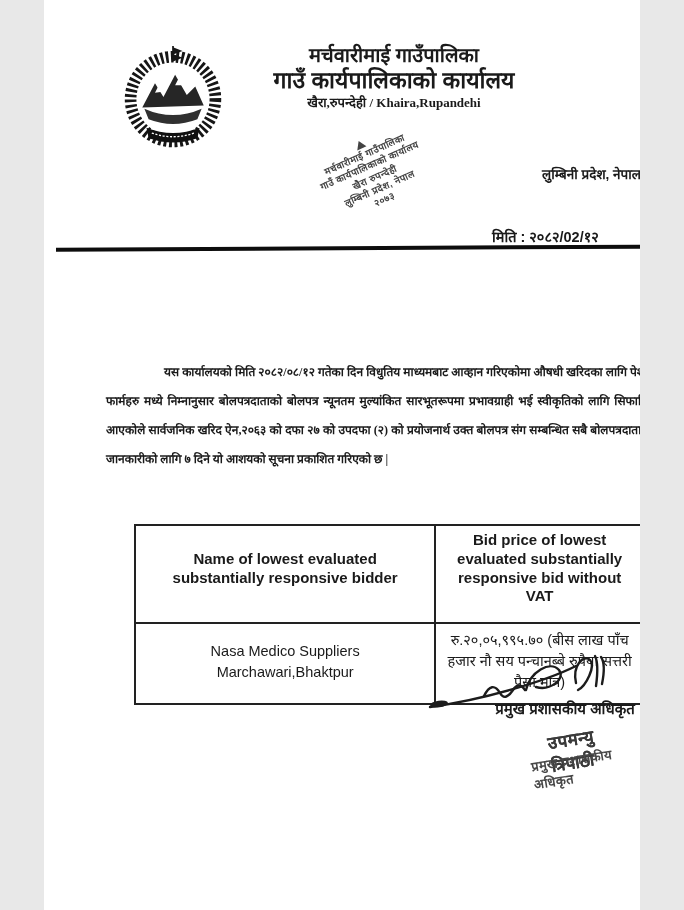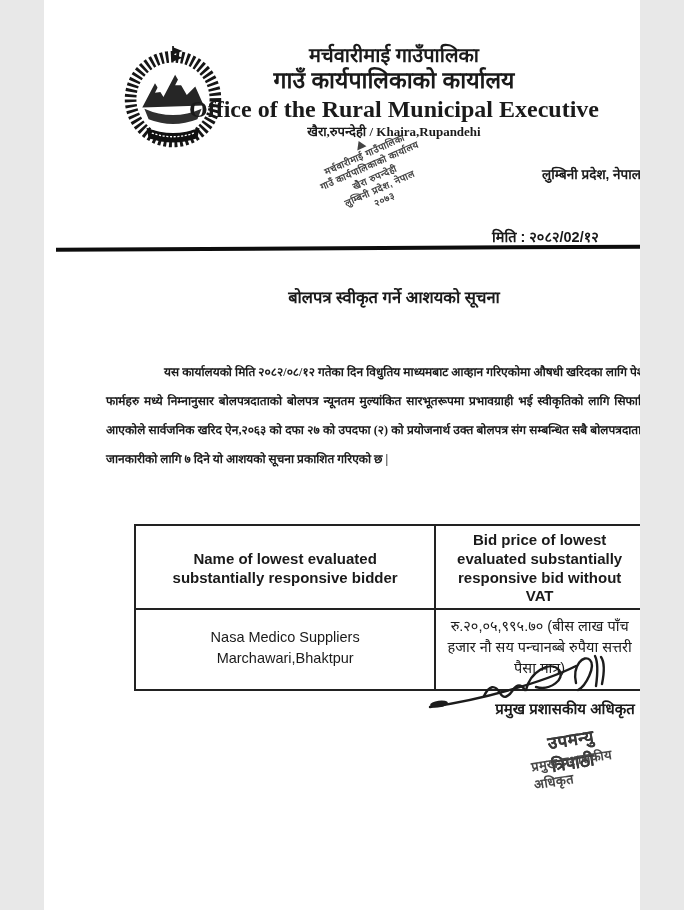--- a/index.html
+++ b/index.html
@@ -44,21 +44,21 @@
     font-size:12px; line-height:29px; text-align:justify; text-indent:58px;
     font-family:"Liberation Serif",serif;
     font-weight:bold;
   }
   
   .bid-table{
     position:absolute; left:90px; top:524px; width:511px;
     border-collapse:collapse; font-family:"Liberation Sans",sans-serif;
   }
   .bid-table th,.bid-table td{border:2px solid #222; text-align:center; vertical-align:middle;}
-  .bid-table th{font-size:15px; font-weight:bold; line-height:1.25; padding:5px 14px 2px 14px;}
+  .bid-table th{font-size:15px; font-weight:bold; line-height:1.25; padding:5px 14px 16px 14px;}
   .bid-table td{font-size:14.5px; line-height:1.45; padding:6px 8px 10px 8px;}
   .col1{width:59%;margin-left:28px;} .col2{width:41%;}
   
   .sig-svg{position:absolute; left:382px; top:650px; width:235px; height:62px;}
   .sig-desig{position:absolute; left:441px; top:698px; width:160px; text-align:center;
     font-size:15px; font-weight:bold; font-family:"Liberation Sans",sans-serif;}
   .stamp-name{position:absolute; left:505px; top:724px; transform:rotate(-9deg);
     font-size:17px; font-weight:bold; color:#3a3a3a; font-family:"Liberation Sans",sans-serif;
     text-shadow:0 0 0.6px #3a3a3a; letter-spacing:0.5px;}
   .stamp-desig{position:absolute; left:488px; top:749px; transform:rotate(-9deg);
@@ -92,21 +92,20 @@
       <path d="M36 40 l4 5 -7 1 Z M55 33 l4 6 -7 0 Z" fill="#ffffff"></path>
       <path d="M23 61 Q50 73 77 61 L73 71 Q50 80 27 71 Z" fill="#303030"></path>
       <path d="M25 79 Q50 89 75 79 L73 89 Q50 97 27 89 Z" fill="#111111"></path>
       <path d="M30 84 q20 7 40 0" stroke="#ffffff" stroke-width="1.2" fill="none" stroke-dasharray="2 1.5"></path>
     </svg>
   </div>
 
   <div class="head-center">
     <div class="h-np1">मर्चवारीमाई गाउँपालिका</div>
     <div class="h-np2">गाउँ कार्यपालिकाको कार्यालय</div>
-    <div class="h-en2">Office of the Rural Municipal Executive</div>
     <div class="h-addr">खैरा,रुपन्देही / Khaira,Rupandehi</div>
   </div>
 
   <div class="province">
     <div class="prov-np">लुम्बिनी प्रदेश, नेपाल</div>
   </div>
 
   <div class="refblock">
   </div>
 
@@ -116,23 +115,20 @@
     <div class="stamp-tri"></div>
     <div>मर्चवारीमाई गाउँपालिका</div>
     <div>गाउँ कार्यपालिकाको कार्यालय</div>
     <div>खैरा रुपन्देही</div>
     <div>लुम्बिनी प्रदेश, नेपाल</div>
     <div>२०७३</div>
   </div>
 
   <div class="rule"></div>
 
-  <div class="title-band">
-    <span class="inner">बोलपत्र स्वीकृत गर्ने आशयको सूचना</span>
-  </div>
 
   <p class="body-text">यस कार्यालयको मिति २०८२/०८/१२ गतेका दिन विधुतिय माध्यमबाट आव्हान गरिएकोमा औषधी खरिदका लागि पेश गरेको फार्महरु मध्ये निम्नानुसार बोलपत्रदाताको बोलपत्र न्यूनतम मुल्यांकित सारभूतरूपमा प्रभावग्राही भई स्वीकृतिको लागि सिफारिस हुन आएकोले सार्वजनिक खरिद ऐन,२०६३ को दफा २७ को उपदफा (२) को प्रयोजनार्थ उक्त बोलपत्र संग सम्बन्धित सबै बोलपत्रदाताहरुलाई जानकारीको लागि ७ दिने यो आशयको सूचना प्रकाशित गरिएको छ |</p>
 
   <table class="bid-table">
     <thead>
       <tr>
         <th class="col1">Name of lowest evaluated substantially responsive bidder</th>
         <th class="col2">Bid price of lowest evaluated substantially responsive bid without VAT</th>
       </tr>
     </thead>

